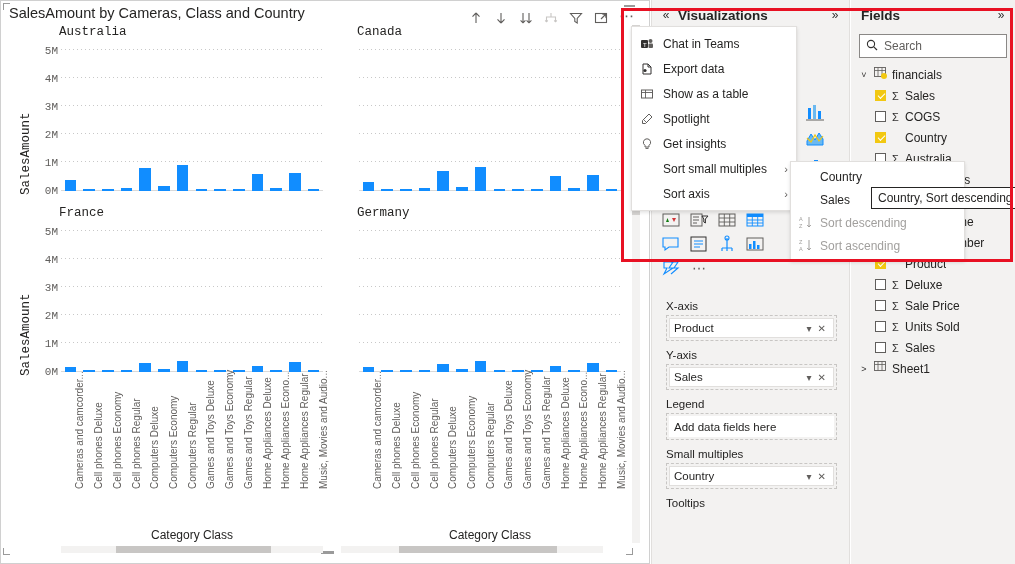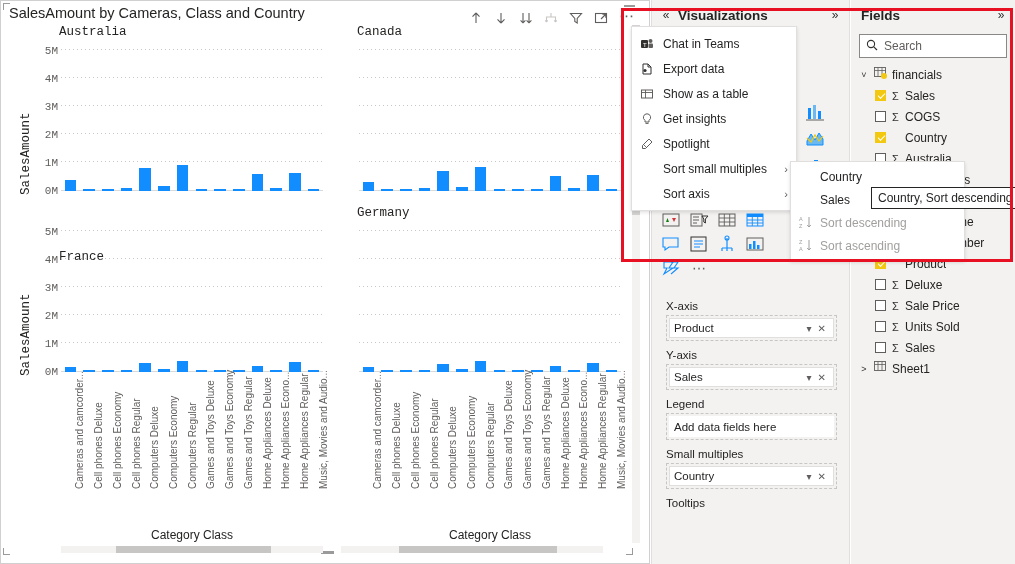--- a/index.html
+++ b/index.html
@@ -258,21 +258,21 @@
           <div class="bar" title="Games and Toys Regular" style="left: 171.984px; width: 11.6029px; height: 2px; background: rgb(17, 141, 255);"></div>
           <div class="bar" title="Home Appliances Deluxe" style="left: 190.699px; width: 11.6029px; height: 14.768px; background: rgb(17, 141, 255);"></div>
           <div class="bar" title="Home Appliances Econo..." style="left: 209.413px; width: 11.6029px; height: 2.698px; background: rgb(17, 141, 255);"></div>
           <div class="bar" title="Home Appliances Regular" style="left: 228.127px; width: 11.6029px; height: 16.472px; background: rgb(17, 141, 255);"></div>
           <div class="bar" title="Music, Movies and Audio..." style="left: 246.841px; width: 11.6029px; height: 2px; background: rgb(17, 141, 255);"></div>
         </div>
     </div>
   </div>
 
   <div class="sm-cell" style="left:0;top:205px;width:325px;height:190px;">
-    <div class="sm-title" style="margin-left:58px;margin-top:44px;">France</div>
+    <div class="sm-title" style="margin-left:58px;">France</div>
     <div class="axis-title-y" style="left:18px;top:170px;font-size:12.5px;">SalesAmount</div>
     <div class="ytick" style="top:20px;width:24px;right:268px;">5M</div>
     <div class="ytick" style="top:48px;width:24px;right:268px;">4M</div>
     <div class="ytick" style="top:76px;width:24px;right:268px;">3M</div>
     <div class="ytick" style="top:104px;width:24px;right:268px;">2M</div>
     <div class="ytick" style="top:132px;width:24px;right:268px;">1M</div>
     <div class="ytick" style="top:160px;width:24px;right:268px;">0M</div>
     <div class="plot" style="left:60px;top:24px;width:262px;height:142px;">
       <div class="gridline" style="top:0;"></div>
         <div class="gridline" style="top:28px;"></div>
@@ -683,34 +683,34 @@
         <svg width="14" height="14" viewBox="0 0 14 14">
           <rect x="1.5" y="3" width="11" height="8" stroke="#605e5c" fill="none" stroke-width="1"></rect>
           <path d="M1.5 5.5 L12.5 5.5 M5.5 3 L5.5 11" stroke="#605e5c" stroke-width="0.9"></path>
         </svg>
       </span>
       <span class="ctx-lbl">Show as a table</span>
     </div>
     <div class="ctx-item">
       <span class="ctx-ic">
         <svg width="14" height="14" viewBox="0 0 14 14">
-          <path d="M7 1.8 A3.6 3.6 0 0 1 9 8.4 L9 10 L5 10 L5 8.4 A3.6 3.6 0 0 1 7 1.8 Z" stroke="#605e5c" fill="none" stroke-width="1"></path>
-          <path d="M5.5 11.4 L8.5 11.4" stroke="#605e5c" stroke-width="1"></path>
+          <path d="M9 2 L12 5 L5.5 11.5 L2.5 11.5 L2.5 8.5 Z" stroke="#605e5c" fill="none" stroke-width="1"></path>
+          <path d="M4 8 L7 11" stroke="#605e5c" stroke-width="0.9"></path>
         </svg>
       </span>
-      <span class="ctx-lbl">Get insights</span>
+      <span class="ctx-lbl">Spotlight</span>
     </div>
     <div class="ctx-item">
       <span class="ctx-ic">
         <svg width="14" height="14" viewBox="0 0 14 14">
-          <path d="M9 2 L12 5 L5.5 11.5 L2.5 11.5 L2.5 8.5 Z" stroke="#605e5c" fill="none" stroke-width="1"></path>
-          <path d="M4 8 L7 11" stroke="#605e5c" stroke-width="0.9"></path>
+          <path d="M7 1.8 A3.6 3.6 0 0 1 9 8.4 L9 10 L5 10 L5 8.4 A3.6 3.6 0 0 1 7 1.8 Z" stroke="#605e5c" fill="none" stroke-width="1"></path>
+          <path d="M5.5 11.4 L8.5 11.4" stroke="#605e5c" stroke-width="1"></path>
         </svg>
       </span>
-      <span class="ctx-lbl">Spotlight</span>
+      <span class="ctx-lbl">Get insights</span>
     </div>
     <div class="ctx-item ctx-sub-gap">
       <span class="ctx-lbl">Sort small multiples</span>
       <span class="ctx-arrow">›</span>
     </div>
     <div class="ctx-item ctx-sub-gap">
       <span class="ctx-lbl">Sort axis</span>
       <span class="ctx-arrow">›</span>
     </div>
   </div>

